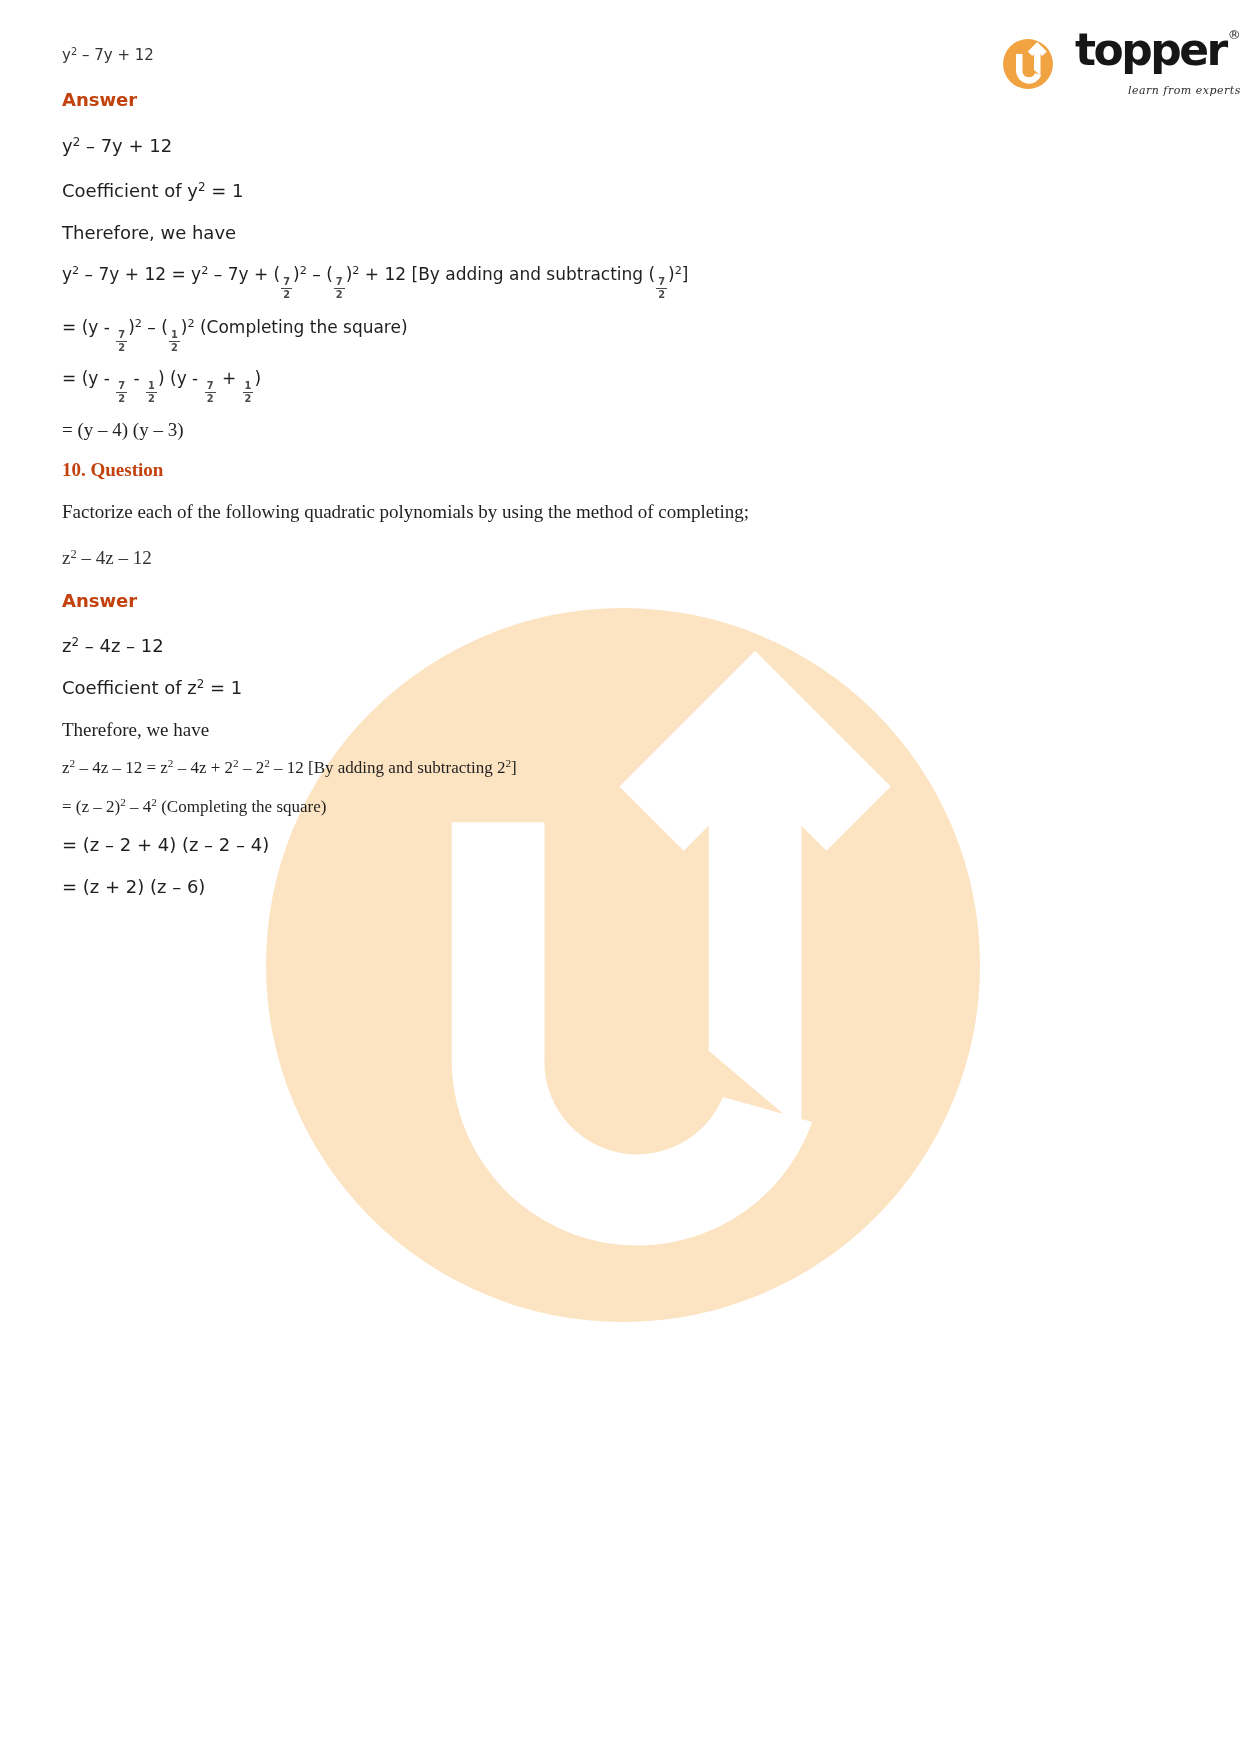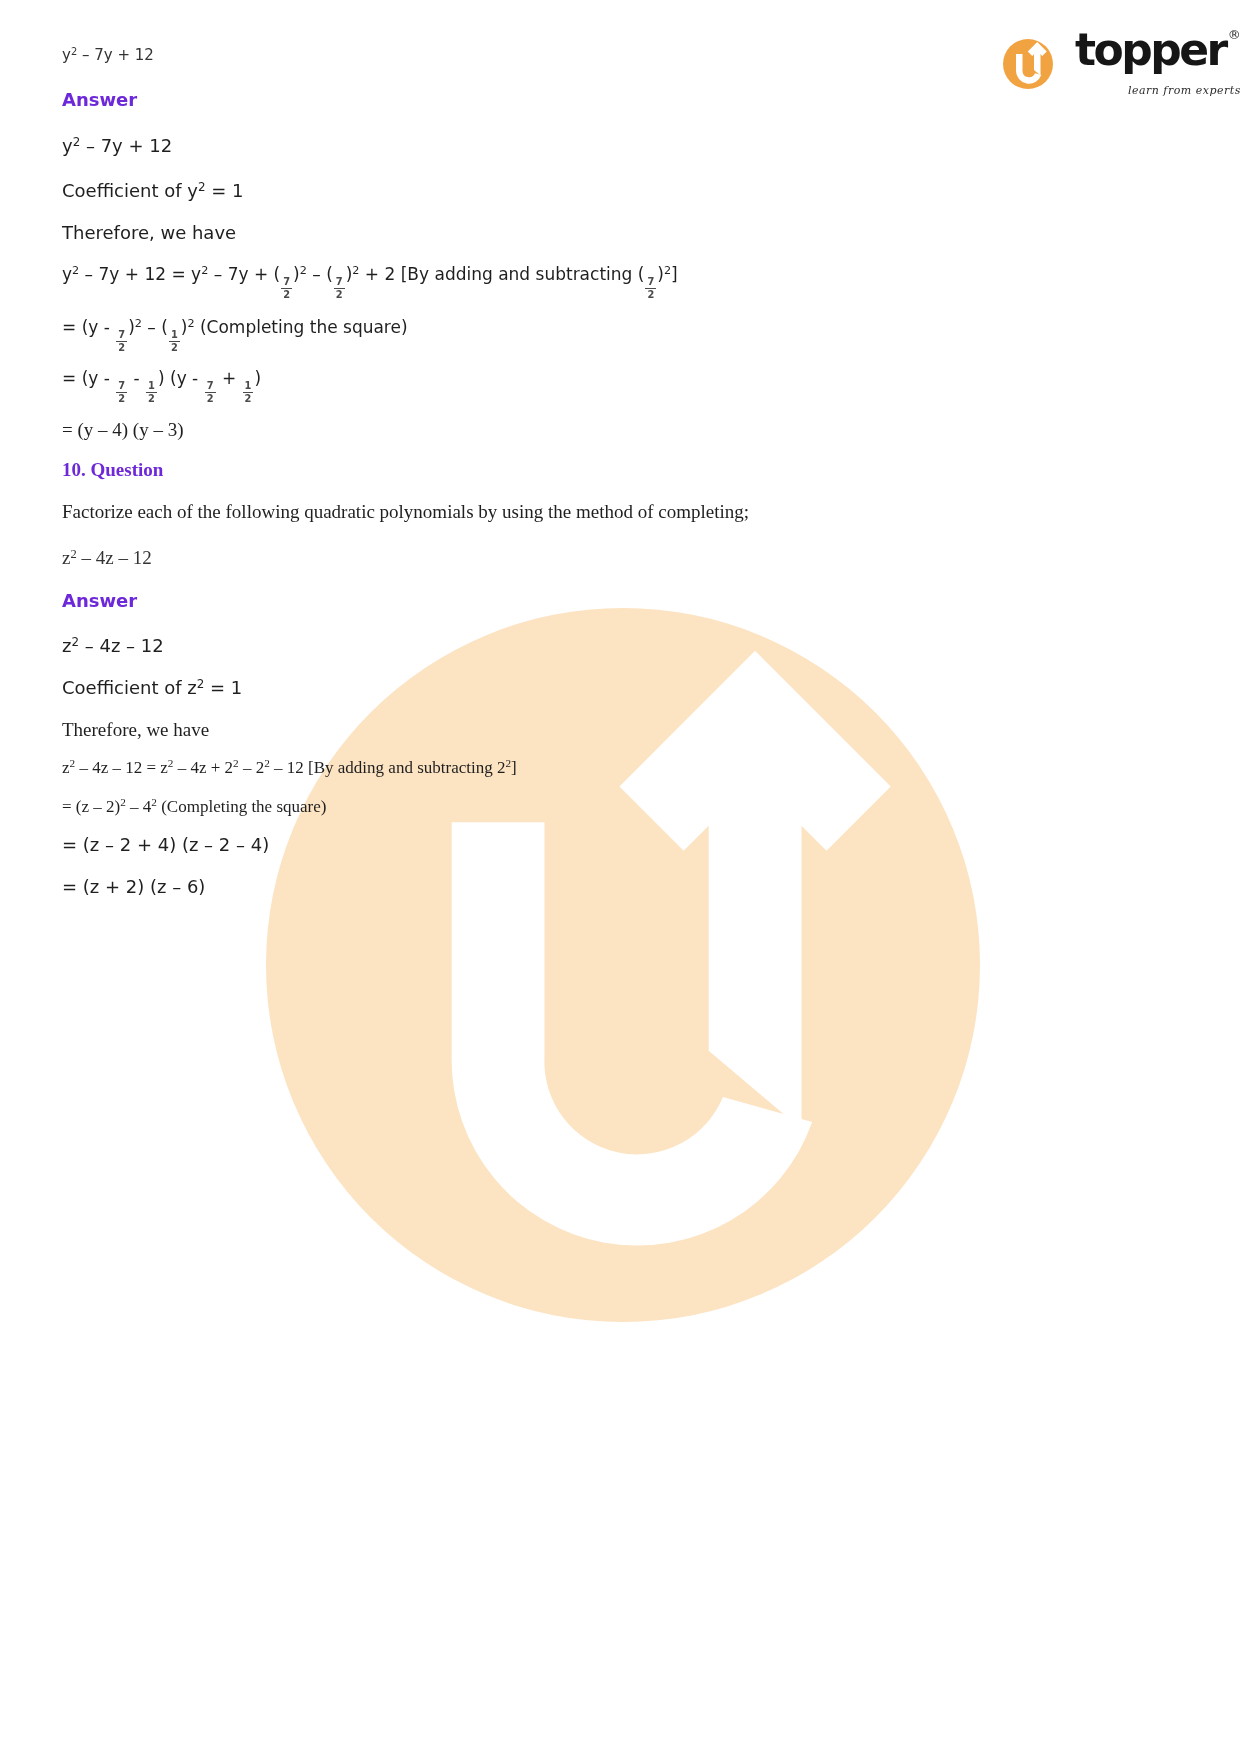--- a/index.html
+++ b/index.html
@@ -14,21 +14,21 @@
   .logo-row{display:flex;align-items:flex-start;line-height:1;}
   .brand{font-size:44px;font-weight:700;letter-spacing:-2.5px;color:#161616;line-height:0.92;
          font-family:"DejaVu Sans",sans-serif;}
   .reg{font-size:13px;color:#2a2a2a;margin-left:2px;line-height:1;position:relative;top:-2px;}
   .tagline{font-family:"DejaVu Serif",serif;font-style:italic;font-size:11px;color:#2b2b2b;
            margin-top:14px;letter-spacing:0.5px;}
   
   .content{position:relative;z-index:1;padding:46px 40px 0 62px;}
   .line{font-size:18px;line-height:1.25;}
   .small{font-size:15px;color:#333;}
-  .bold{font-weight:700;color:#6d28d9;}
+  .bold{font-weight:700;color:#c2410c;}
   .narrow{font-family:Liberation Serif, serif;font-size:19px;}
   .eq{font-size:17px;line-height:1.3;}
   sup{font-size:0.66em;line-height:0;vertical-align:0.5em;}
   .frac{display:inline-flex;flex-direction:column;align-items:center;vertical-align:-0.55em;
         line-height:1;font-size:0.58em;font-weight:700;color:#4a4a4a;margin:0 1px;}
   .frac .n{border-bottom:1.6px solid #4a4a4a;padding:0 2px 1px 2px;}
   .frac .d{padding-top:1px;}
   
   .mb24{margin-bottom:24px}.mb23{margin-bottom:23px}.mb22{margin-bottom:22px}
   .mb20{margin-bottom:20px}.mb18{margin-bottom:18px}.mb16{margin-bottom:16px}
@@ -80,21 +80,21 @@
     <div class="line mb20"><span>Coefficient of y</span><sup>2</sup><span> = 1</span></div>
 
     <div class="line mb18">Therefore, we have</div>
 
     <div class="line eq mb16"><span>y</span><sup>2</sup><span> – 7y + 12 = y</span><sup>2</sup><span> – 7y + (</span><span class="frac">
           <span class="n">7</span>
           <span class="d">2</span>
         </span><span>)</span><sup>2</sup><span> – (</span><span class="frac">
           <span class="n">7</span>
           <span class="d">2</span>
-        </span><span>)</span><sup>2</sup><span> + 2 [By adding and subtracting (</span><span class="frac">
+        </span><span>)</span><sup>2</sup><span> + 12 [By adding and subtracting (</span><span class="frac">
           <span class="n">7</span>
           <span class="d">2</span>
         </span><span>)</span><sup>2</sup><span>]</span></div>
 
     <div class="line eq mb14"><span>= (y - </span><span class="frac">
           <span class="n">7</span>
           <span class="d">2</span>
         </span><span>)</span><sup>2</sup><span> – (</span><span class="frac">
           <span class="n">1</span>
           <span class="d">2</span>

